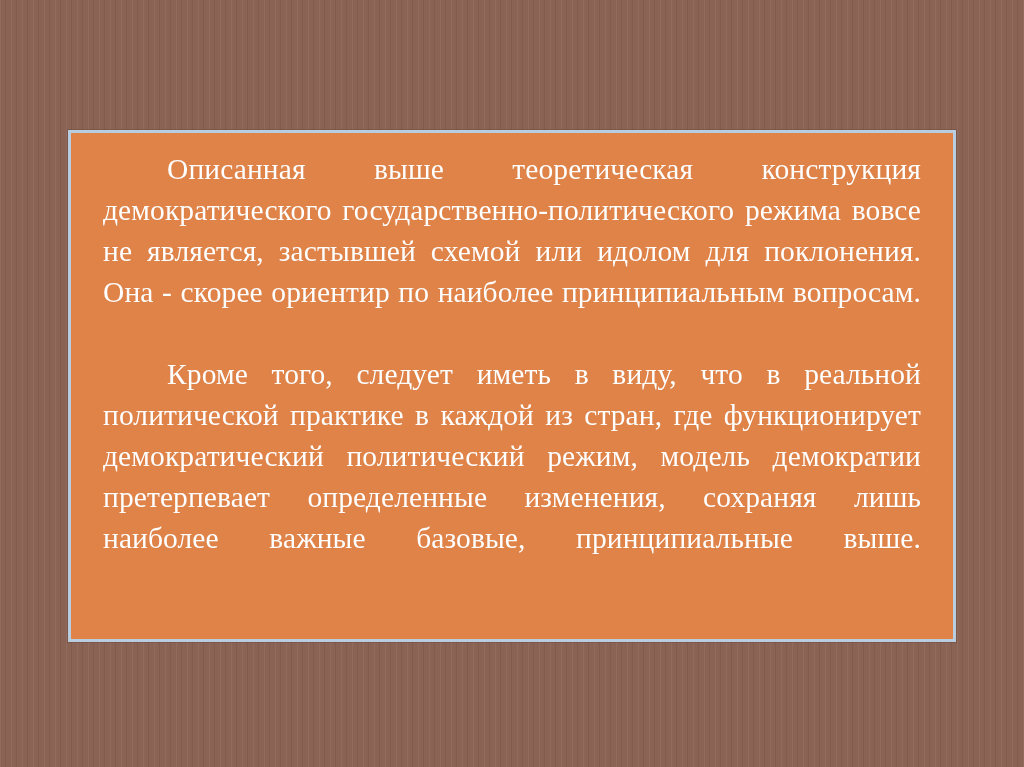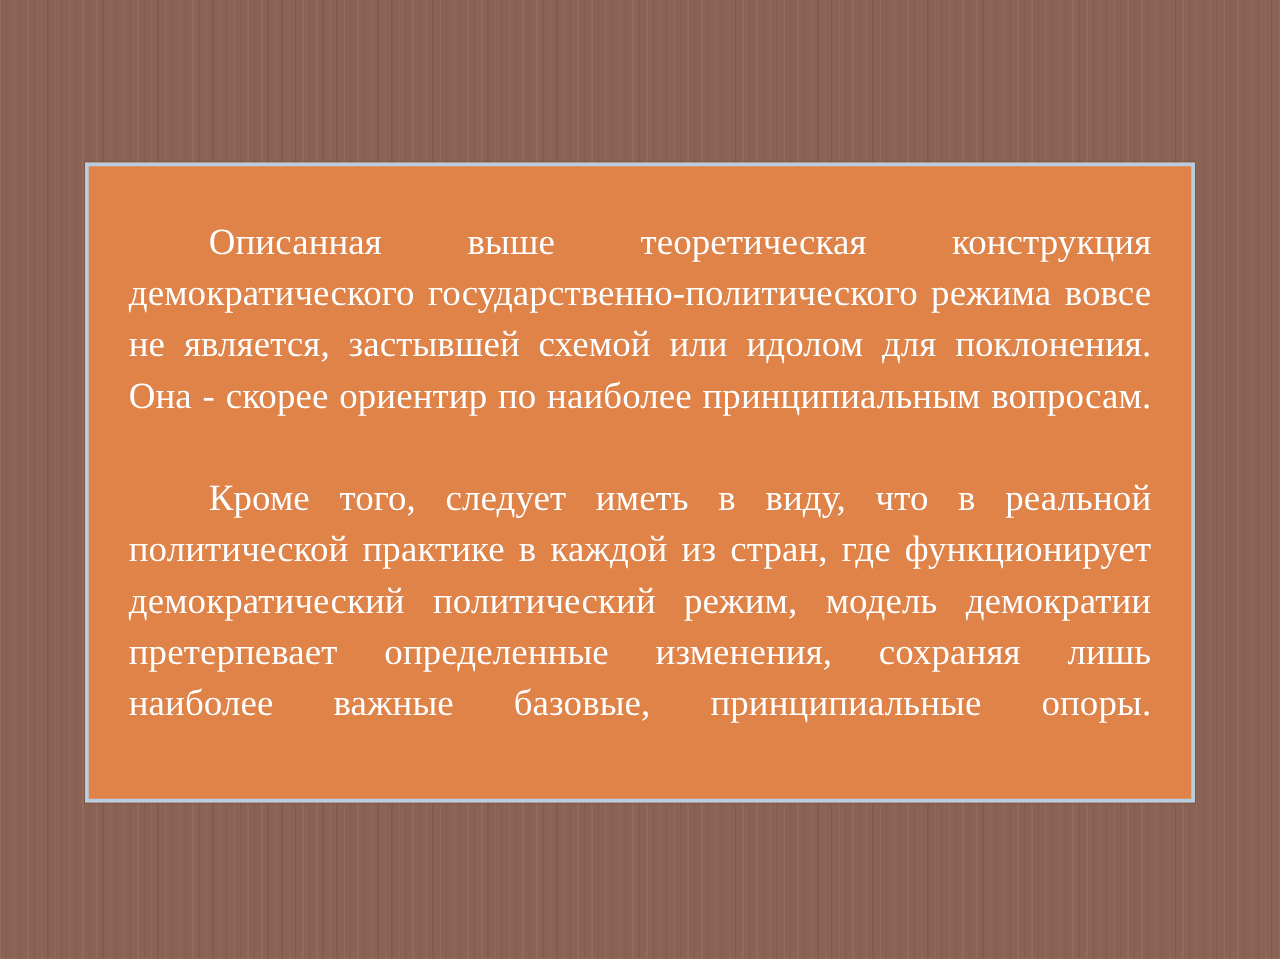--- a/index.html
+++ b/index.html
@@ -41,21 +41,21 @@
     width: 888px;
     height: 512px;
     box-sizing: border-box;
     background: #e08348;
     border: 3px solid #b8cde0;
     box-shadow: 0 0 0 1px rgba(0,0,0,0.12);
   }
 
   #content-inner {
     box-sizing: border-box;
-    padding: 41px 32px 0 32px;
+    padding: 16px 32px 0 32px;
   }
 
   .body-paragraph {
     margin: 0;
     color: #ffffff;
     font-family: "Liberation Serif", serif;
     font-size: 29.5px;
     line-height: 41px;
     text-align: justify;
     text-indent: 64px;
@@ -75,17 +75,17 @@
   }
 </style>
 </head>
 <body>
 
 <div id="slide-root">
 
   <div id="content-panel">
     <div id="content-inner">
       <p class="body-paragraph">Описанная выше теоретическая конструкция демократического государственно-политического режима вовсе не является, застывшей схемой или идолом для поклонения. Она - скорее ориентир по наиболее принципиальным вопросам.</p>
-      <p class="body-paragraph">Кроме того, следует иметь в виду, что в реальной политической практике в каждой из стран, где функционирует демократический политический режим, модель демократии претерпевает определенные изменения, сохраняя лишь наиболее важные базовые, принципиальные опоры.</p>
+      <p class="body-paragraph">Кроме того, следует иметь в виду, что в реальной политической практике в каждой из стран, где функционирует демократический политический режим, модель демократии претерпевает определенные изменения, сохраняя лишь наиболее важные базовые, принципиальные выше.</p>
     </div>
   </div>
 
 </div>
 
 </body></html>

